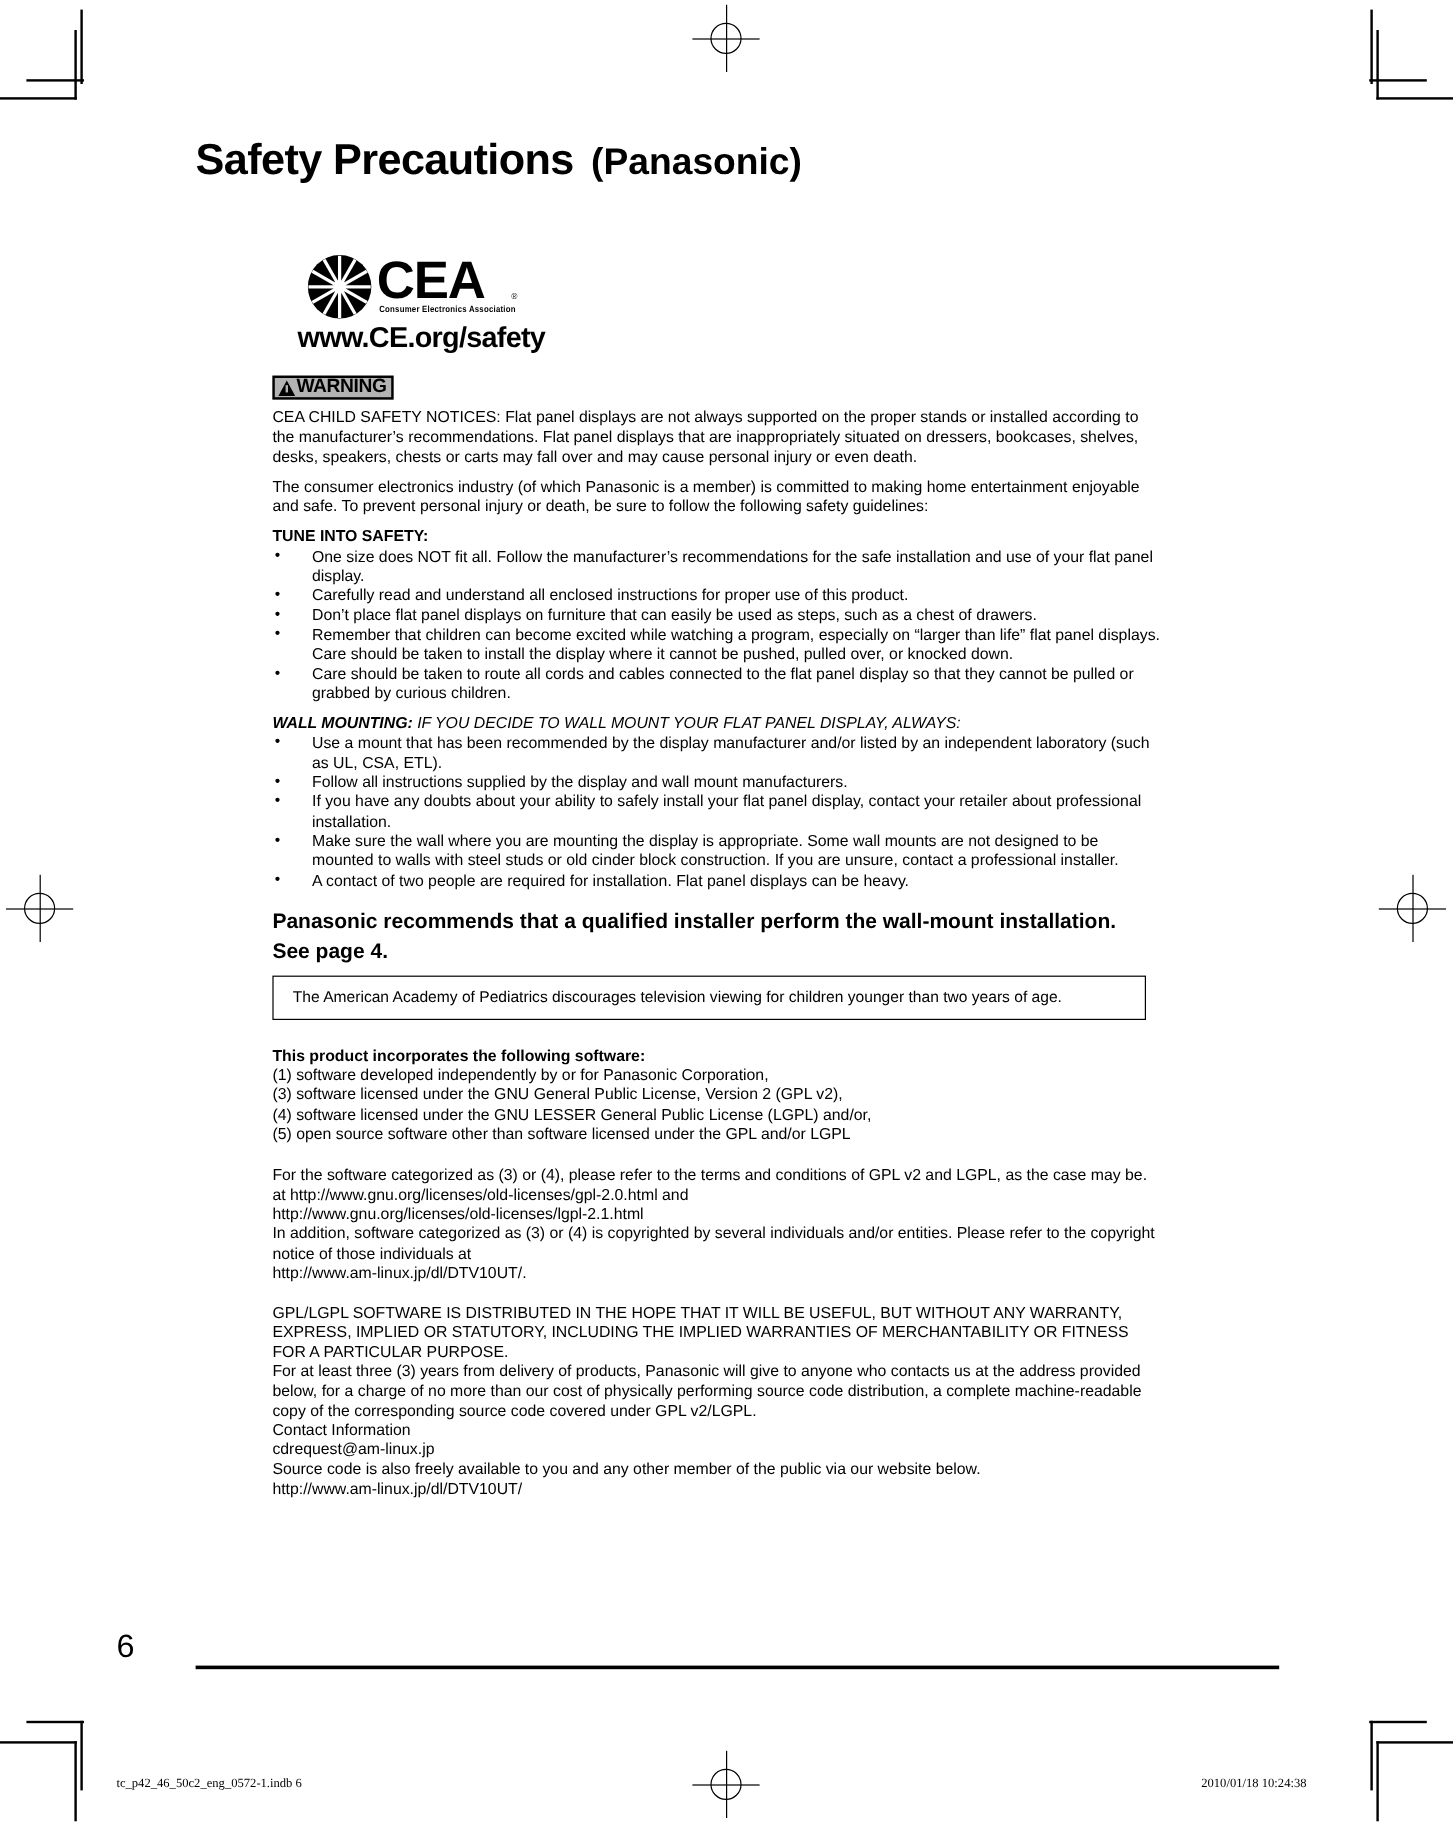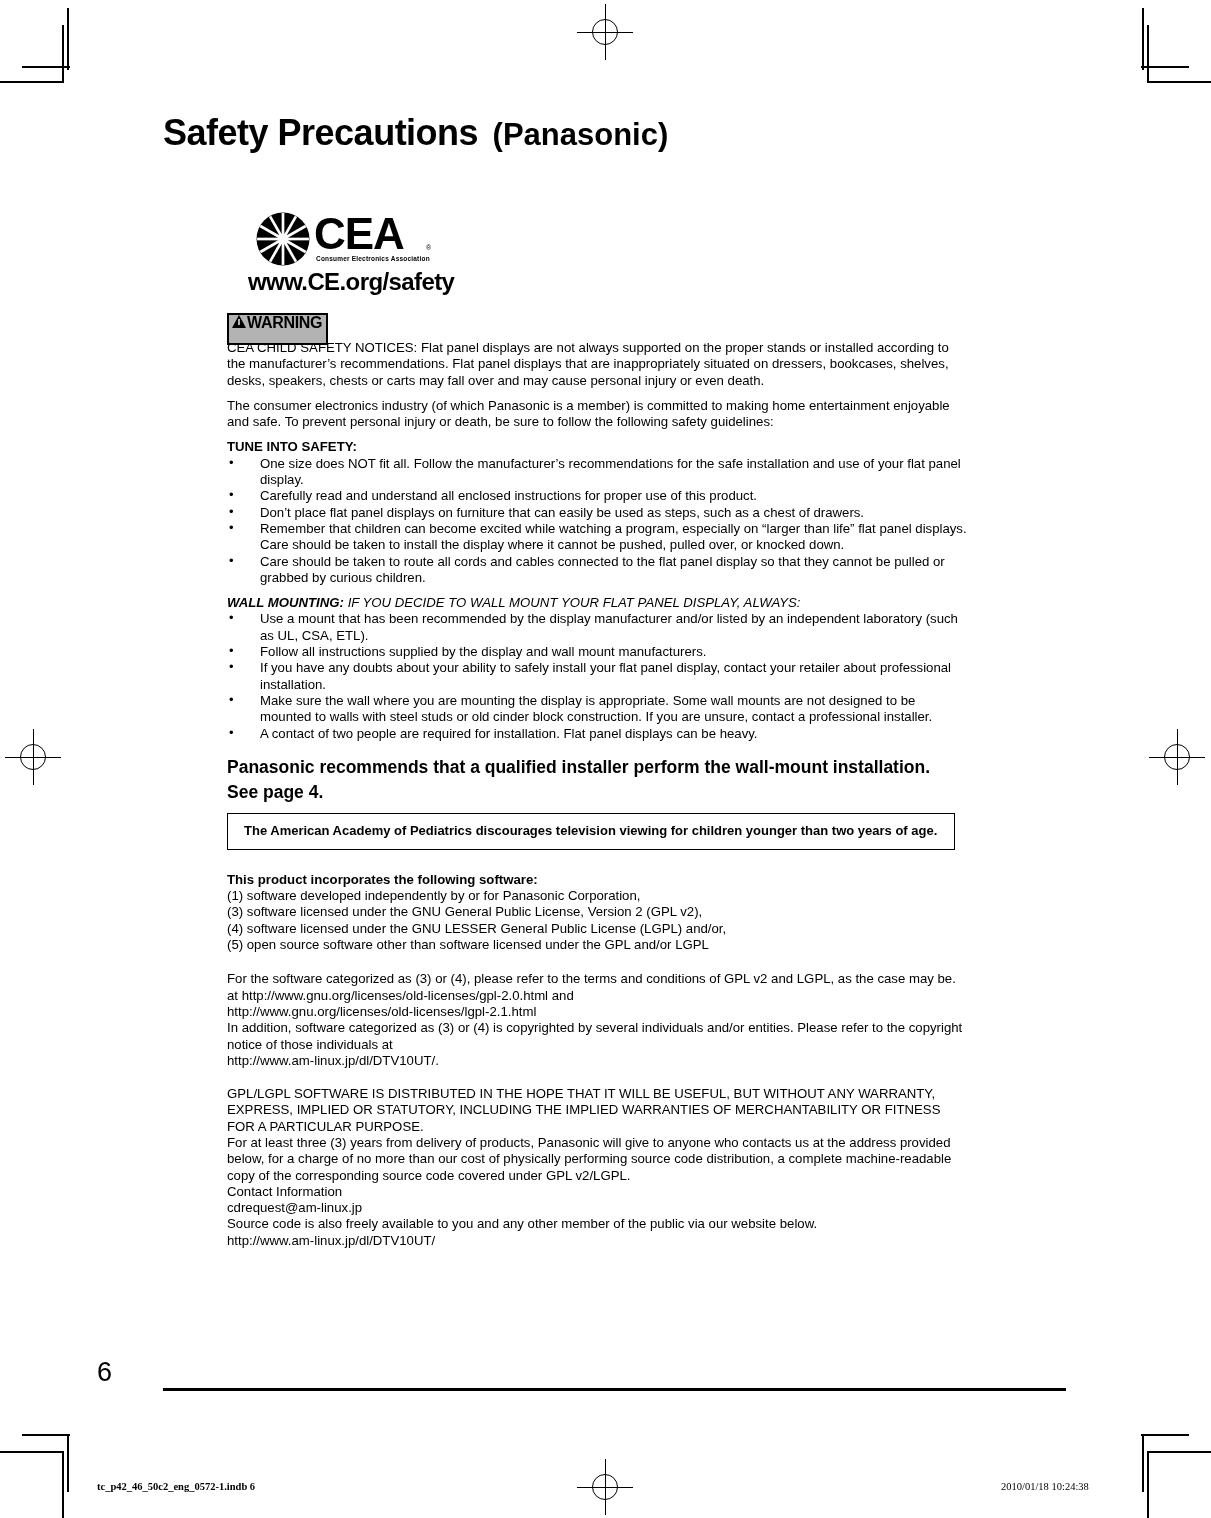--- a/index.html
+++ b/index.html
@@ -99,24 +99,25 @@
     font-weight: bold;
     letter-spacing: -0.6px;
     white-space: nowrap;
   }
 
   
   .warning-badge {
     position: absolute;
     left: 227px;
     top: 313px;
-    height: 32px;
+    height: 20px;
     background: #b3b3b3;
     border: 2px solid #000;
     display: flex;
+    align-items: center;
     padding: 0 4px 0 3px;
   }
   .warn-tri {
     width: 0; height: 0;
     border-left: 7px solid transparent;
     border-right: 7px solid transparent;
     border-bottom: 13px solid #000;
     position: relative;
     margin-right: 1px;
   }
@@ -173,21 +174,21 @@
     line-height: 25px;
     margin: 13px 0 8px 0;
     max-width: 720px;
   }
 
   .ped-box {
     border: 1.5px solid #000;
     padding: 7px 10px 9px 16px;
     width: 728px;
     font-size: 13px;
-    font-weight: bold;
+    font-weight: normal;
     line-height: 19px;
     margin-bottom: 22px;
   }
 
   .sw-head { font-weight: bold; margin: 0; }
   .sw-list { margin: 0; }
   .sw-list div { white-space: nowrap; }
 
   .gpl-block { margin-top: 18px; }
   .gpl-block div { white-space: nowrap; }
@@ -214,21 +215,20 @@
   }
 
   
   .footer-left {
     position: absolute;
     left: 97px;
     top: 1481px;
     font-size: 10.5px;
     font-family: "Liberation Serif", serif;
     white-space: nowrap;
-    font-weight: bold;
   }
   .footer-right {
     position: absolute;
     left: 1001px;
     top: 1481px;
     font-size: 10.5px;
     font-family: "Liberation Serif", serif;
     white-space: nowrap;
   }
 </style>

